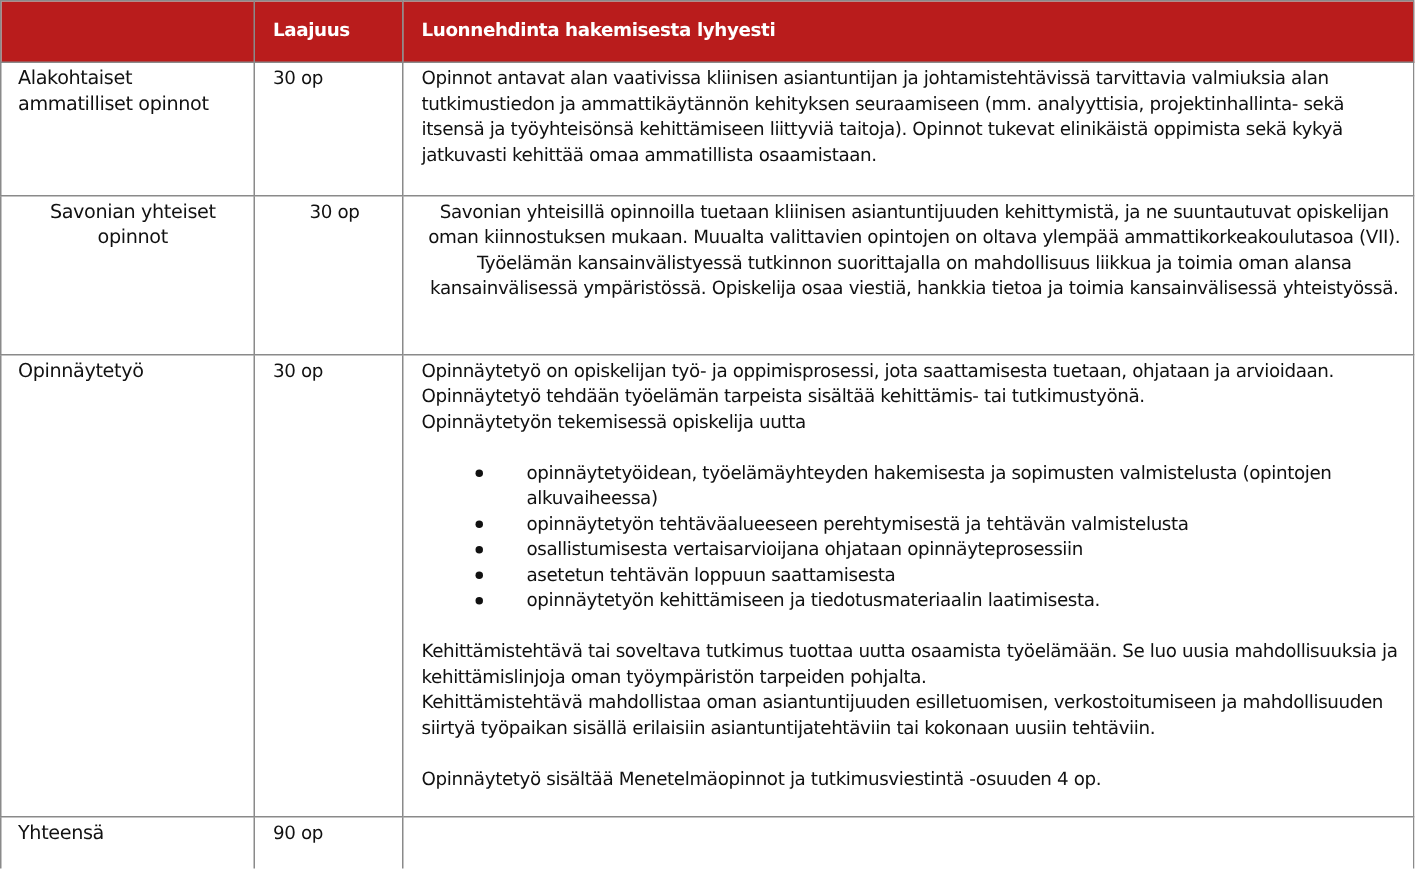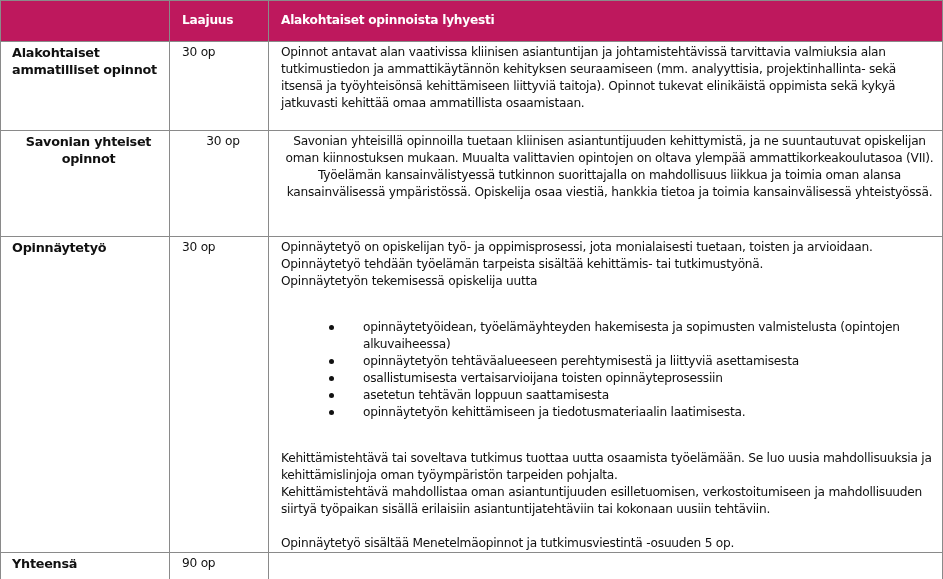--- a/index.html
+++ b/index.html
@@ -15,61 +15,61 @@
     line-height: 17px;
     color: #111111;
   }
   .doc-table td, .doc-table th {
     border: 1px solid #8a8a8a;
     vertical-align: top;
     text-align: left;
     padding: 0;
   }
   .doc-table th {
-    background: #be185d;
+    background: #b91c1c;
     color: #ffffff;
     font-weight: bold;
     height: 41px;
     padding: 11px 12px 0 12px;
     box-sizing: border-box;
   }
   .col1 { width: 169px; }
   .col2 { width: 99px; }
   .col3 { width: 674px; }
-  .name-cell { font-weight: bold; padding: 2px 4px 0 11px !important; font-size: 12.8px; }
+  .name-cell { font-weight: normal; padding: 2px 4px 0 11px !important; font-size: 12.8px; }
   .val-cell { padding: 2px 4px 0 12px !important; margin-top: 38px; }
   .desc-cell { padding: 2px 4px 0 12px !important; }
   .r1 td { height: 86px; }
   .r2 td { height: 103px; text-align: center; }
   .r3 td { height: 305px; }
   .r4 td { height: 41px; }
   .desc-cell p { margin: 0; }
   .blank { height: 17px; }
-  .bullets { list-style: none; margin: 12px; padding: 0; }
+  .bullets { list-style: none; margin: 0; padding: 0; }
   .bullets li { position: relative; padding-left: 70px; width: 540px; }
   .bullet-dot {
     position: absolute; left: 36px; top: 6px;
     width: 5px; height: 5px; border-radius: 50%;
     background: #111111;
   }
 </style>
 </head>
 <body>
 
 <table class="doc-table">
   <colgroup>
     <col class="col1">
       <col class="col2">
       <col class="col3">
   </colgroup>
   <thead>
     <tr>
       <th></th>
       <th>Laajuus</th>
-      <th>Alakohtaiset opinnoista lyhyesti</th>
+      <th>Luonnehdinta hakemisesta lyhyesti</th>
     </tr>
   </thead>
   <tbody>
     <tr class="r1">
       <td class="name-cell">Alakohtaiset ammatilliset opinnot</td>
       <td class="val-cell">30 op</td>
       <td class="desc-cell">
         <p>Opinnot antavat alan vaativissa kliinisen asiantuntijan ja johtamistehtävissä tarvittavia valmiuksia alan tutkimustiedon ja ammattikäytännön kehityksen seuraamiseen (mm. analyyttisia, projektinhallinta- sekä itsensä ja työyhteisönsä kehittämiseen liittyviä taitoja). Opinnot tukevat elinikäistä oppimista sekä kykyä jatkuvasti kehittää omaa ammatillista osaamistaan.</p>
       </td>
     </tr>
@@ -78,36 +78,36 @@
       <td class="val-cell">30 op</td>
       <td class="desc-cell">
         <p>Savonian yhteisillä opinnoilla tuetaan kliinisen asiantuntijuuden kehittymistä, ja ne suuntautuvat opiskelijan oman kiinnostuksen mukaan. Muualta valittavien opintojen on oltava ylempää ammattikorkeakoulutasoa (VII).</p>
         <p>Työelämän kansainvälistyessä tutkinnon suorittajalla on mahdollisuus liikkua ja toimia oman alansa kansainvälisessä ympäristössä. Opiskelija osaa viestiä, hankkia tietoa ja toimia kansainvälisessä yhteistyössä.</p>
       </td>
     </tr>
     <tr class="r3">
       <td class="name-cell">Opinnäytetyö</td>
       <td class="val-cell">30 op</td>
       <td class="desc-cell">
-        <p>Opinnäytetyö on opiskelijan työ- ja oppimisprosessi, jota monialaisesti tuetaan, toisten ja arvioidaan.</p>
+        <p>Opinnäytetyö on opiskelijan työ- ja oppimisprosessi, jota saattamisesta tuetaan, ohjataan ja arvioidaan.</p>
         <p>Opinnäytetyö tehdään työelämän tarpeista sisältää kehittämis- tai tutkimustyönä.</p>
         <p>Opinnäytetyön tekemisessä opiskelija uutta</p>
         <div class="blank"></div>
         <ul class="bullets">
           <li><span class="bullet-dot"></span><span>opinnäytetyöidean, työelämäyhteyden hakemisesta ja sopimusten valmistelusta (opintojen alkuvaiheessa)</span></li>
-          <li><span class="bullet-dot"></span><span>opinnäytetyön tehtäväalueeseen perehtymisestä ja liittyviä asettamisesta</span></li>
-          <li><span class="bullet-dot"></span><span>osallistumisesta vertaisarvioijana toisten opinnäyteprosessiin</span></li>
+          <li><span class="bullet-dot"></span><span>opinnäytetyön tehtäväalueeseen perehtymisestä ja tehtävän valmistelusta</span></li>
+          <li><span class="bullet-dot"></span><span>osallistumisesta vertaisarvioijana ohjataan opinnäyteprosessiin</span></li>
           <li><span class="bullet-dot"></span><span>asetetun tehtävän loppuun saattamisesta</span></li>
           <li><span class="bullet-dot"></span><span>opinnäytetyön kehittämiseen ja tiedotusmateriaalin laatimisesta.</span></li>
         </ul>
         <div class="blank"></div>
         <p>Kehittämistehtävä tai soveltava tutkimus tuottaa uutta osaamista työelämään. Se luo uusia mahdollisuuksia ja kehittämislinjoja oman työympäristön tarpeiden pohjalta.</p>
         <p>Kehittämistehtävä mahdollistaa oman asiantuntijuuden esilletuomisen, verkostoitumiseen ja mahdollisuuden siirtyä työpaikan sisällä erilaisiin asiantuntijatehtäviin tai kokonaan uusiin tehtäviin.</p>
         <div class="blank"></div>
-        <p>Opinnäytetyö sisältää Menetelmäopinnot ja tutkimusviestintä -osuuden 5 op.</p>
+        <p>Opinnäytetyö sisältää Menetelmäopinnot ja tutkimusviestintä -osuuden 4 op.</p>
       </td>
     </tr>
     <tr class="r4">
       <td class="name-cell">Yhteensä</td>
       <td class="val-cell">90 op</td>
       <td class="desc-cell"></td>
     </tr>
   </tbody>
 </table>
 

